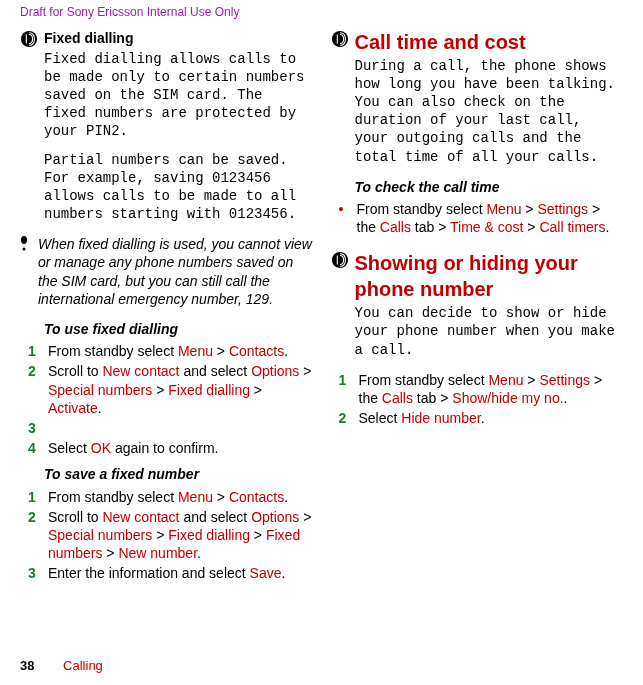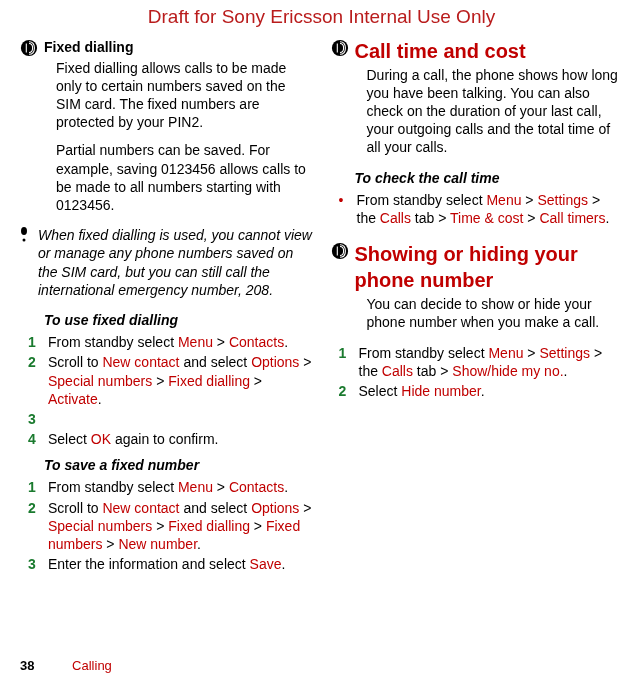--- a/index.html
+++ b/index.html
@@ -8,23 +8,22 @@
       height: 685px;
       background: white;
       font-family: Arial, Helvetica, sans-serif;
       font-size: 14px;
       line-height: 1.3;
       padding: 5px 20px 10px 20px;
       position: relative;
       color: #000;
     }
     .draft-banner {
-      text-align: center;
-      color: #b91c1c;
-      font-size: 19px;
+      color: #a21caf;
+      font-size: 12px;
       font-weight: 300;
       margin-bottom: 8px;
       font-family: Arial, sans-serif;
     }
     .columns {
       display: flex;
       gap: 18px;
     }
     .col {
       flex: 1;
@@ -44,22 +43,23 @@
       font-size: 20px;
       font-weight: bold;
     }
     .icon-circle {
       width: 18px;
       height: 18px;
       flex-shrink: 0;
       margin-top: 1px;
     }
     .section-body {
-      margin-left: 36px;
+      margin-left: 24px;
       margin-bottom: 12px;
+      font-family: Liberation Mono, monospace;
     }
     .para {
       margin-bottom: 10px;
     }
     .note {
       display: flex;
       gap: 8px;
       margin: 10px 0 12px 0;
     }
     .note-icon {
@@ -99,21 +99,21 @@
       color: #c00000;
       min-width: 10px;
     }
     .red-text { color: #c00000; }
     .footer {
       position: absolute;
       bottom: 10px;
       left: 20px;
       font-size: 13px;
     }
-    .footer .pg { font-weight: bold; margin-right: 34px; }
+    .footer .pg { font-weight: bold; margin-right: 25px; }
     .footer .sec { color: #c00000; }
   </style>
 </head>
 <body>
 
 <div class="draft-banner">Draft for Sony Ericsson Internal Use Only</div>
 
 <div class="columns">
 
   <div class="col">
@@ -130,21 +130,21 @@
       <div class="para">Partial numbers can be saved. For example, saving 0123456 allows calls to be made to all numbers starting with 0123456.</div>
     </div>
 
     <div class="note">
       <div class="note-icon">
         <svg width="8" height="20" viewBox="0 0 8 20">
             <ellipse cx="4" cy="5" rx="3" ry="4" fill="black"></ellipse>
             <circle cx="4" cy="14" r="1.5" fill="black"></circle>
           </svg>
       </div>
-      <div class="note-text">When fixed dialling is used, you cannot view or manage any phone numbers saved on the SIM card, but you can still call the international emergency number, 208.</div>
+      <div class="note-text">When fixed dialling is used, you cannot view or manage any phone numbers saved on the SIM card, but you can still call the international emergency number, 129.</div>
     </div>
 
     <div class="sub-heading">To use fixed dialling</div>
     <div class="step">
       <div class="step-num">1</div>
       <div><span>From standby select </span><span class="red-text">Menu</span><span> &gt; </span><span class="red-text">Contacts</span><span>.</span></div>
     </div>
     <div class="step">
       <div class="step-num">2</div>
       <div><span>Scroll to </span><span class="red-text">New contact</span><span> and select </span><span class="red-text">Options</span><span> &gt; </span><span class="red-text">Special numbers</span><span> &gt; </span><span class="red-text">Fixed dialling</span><span> &gt; </span><span class="red-text">Activate</span><span>.</span></div>

